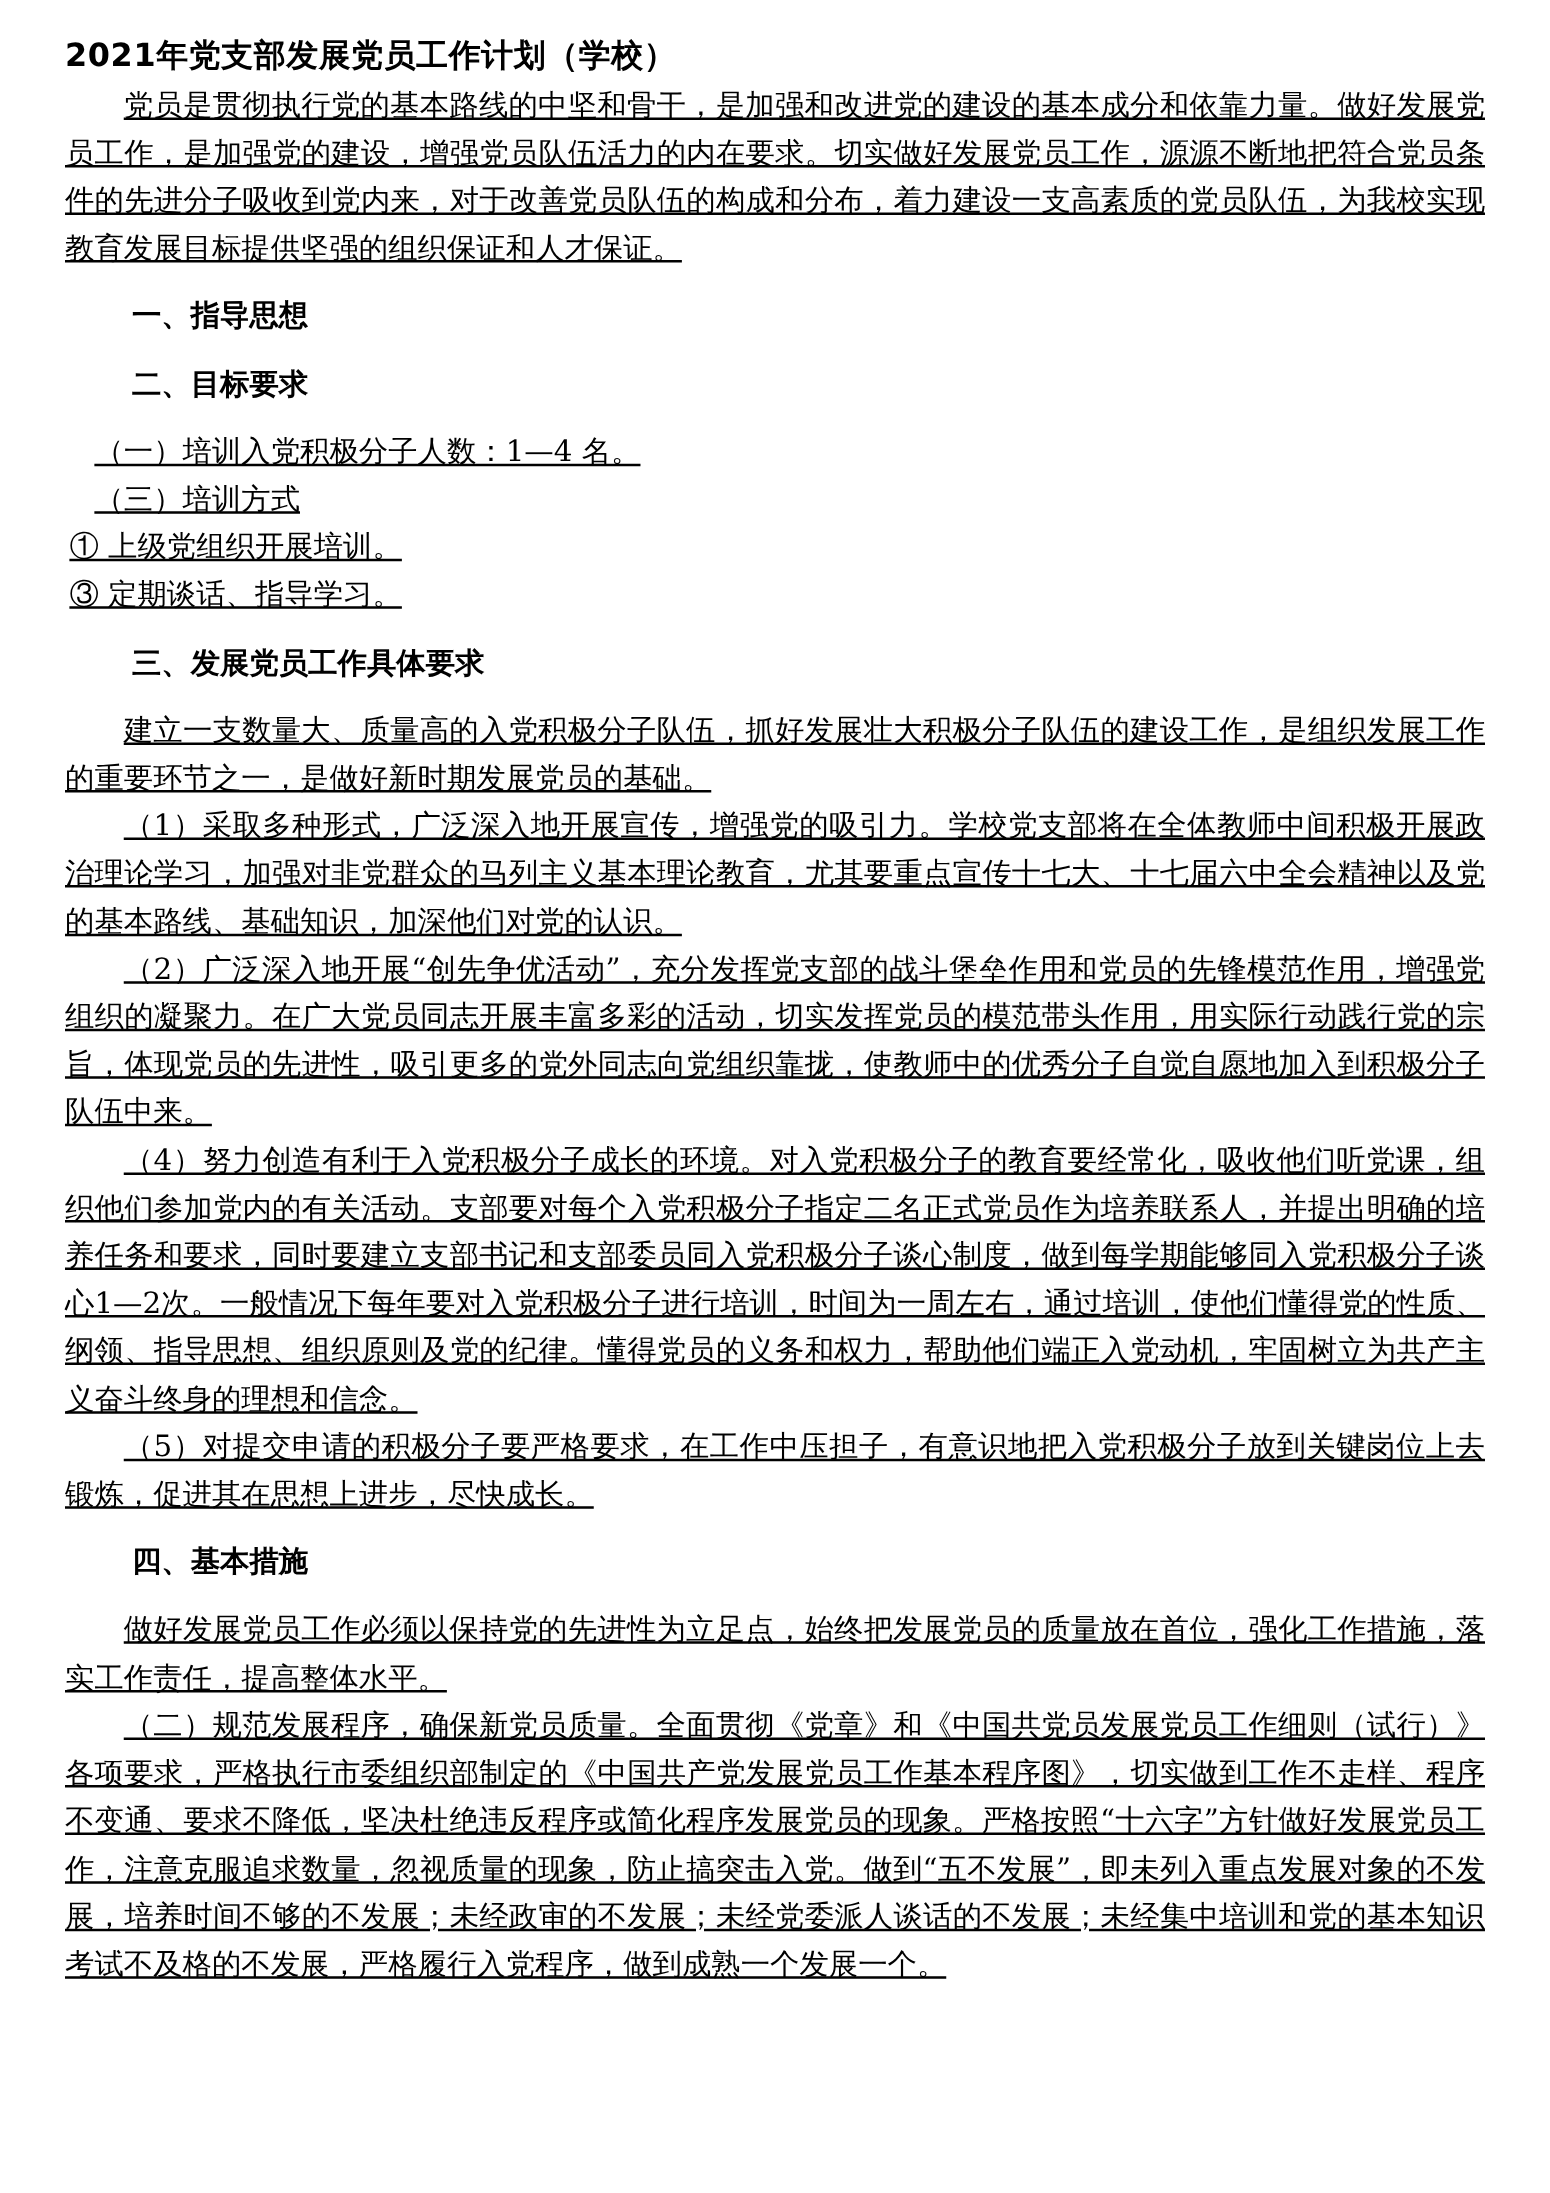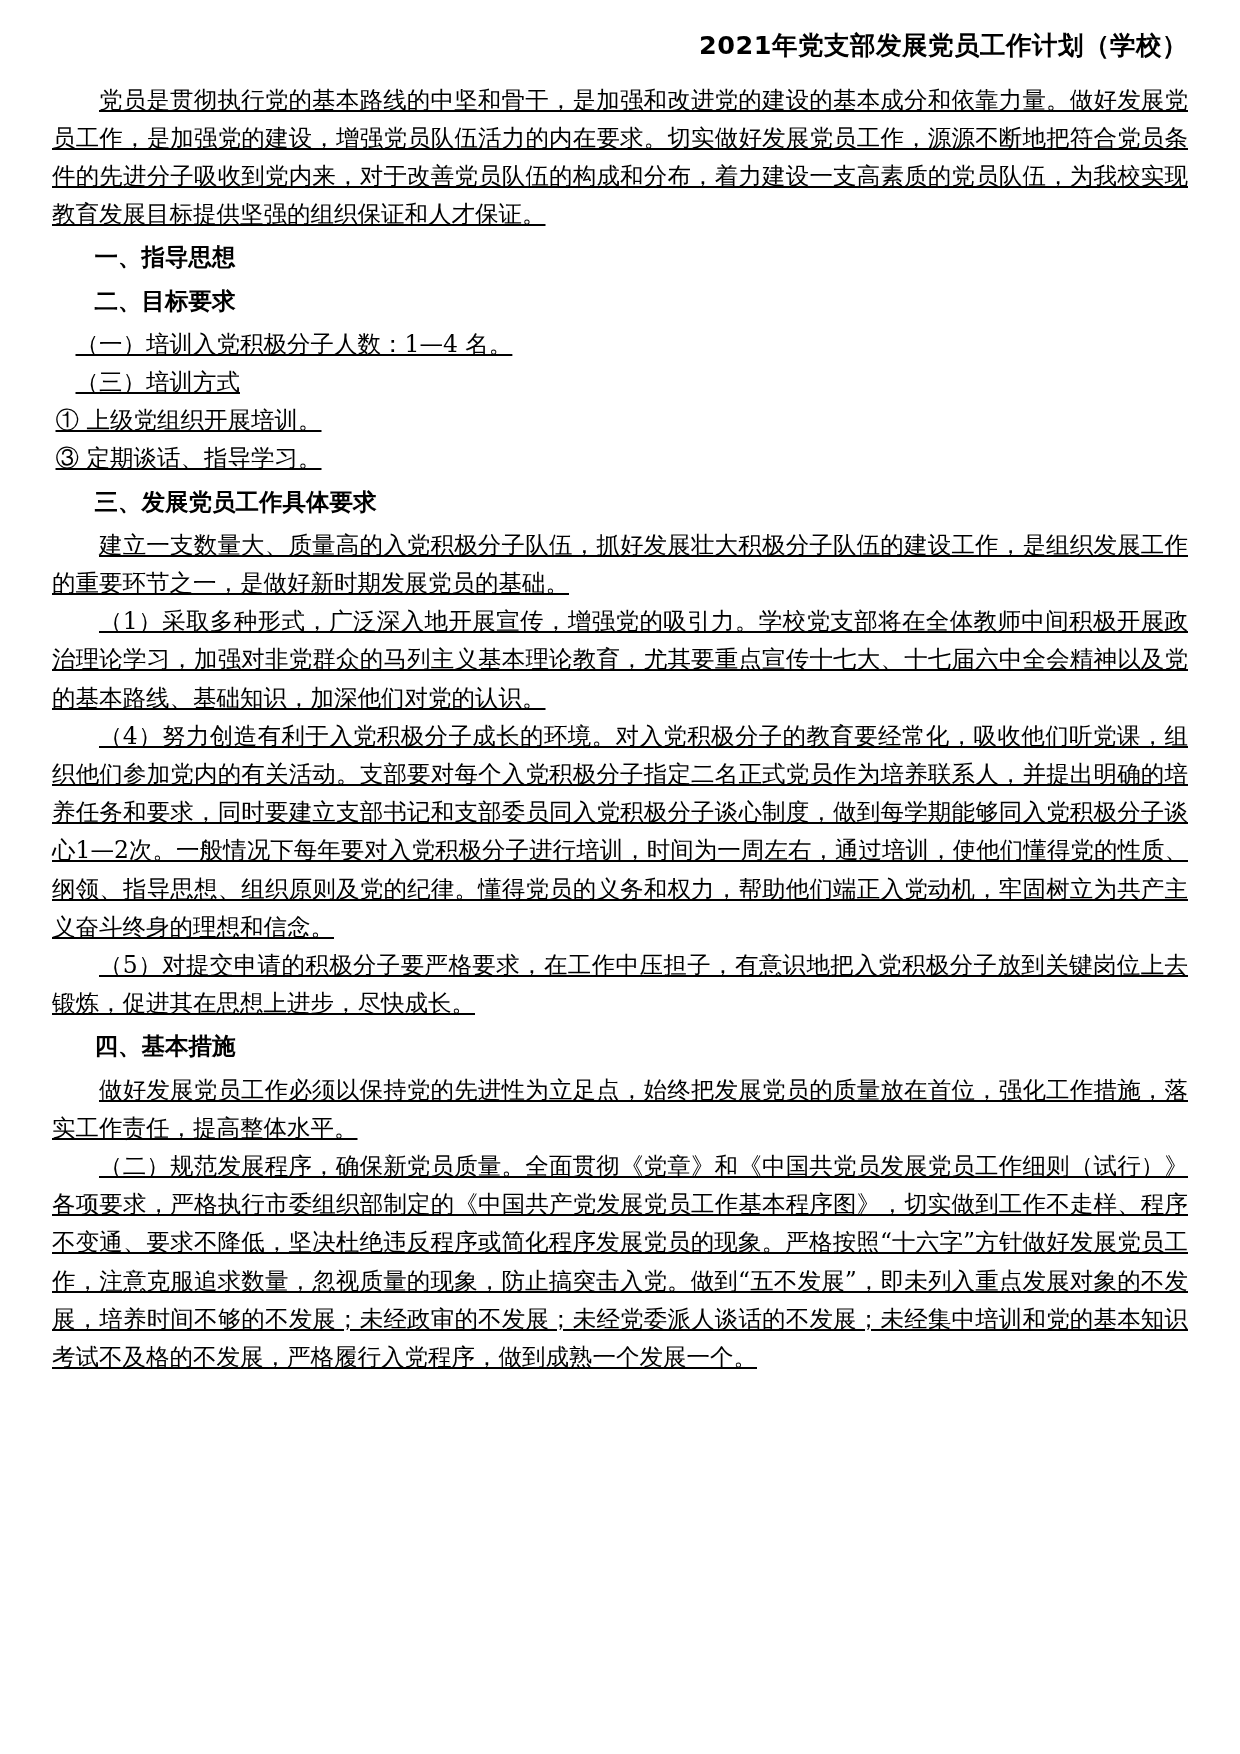--- a/index.html
+++ b/index.html
@@ -16,26 +16,26 @@
     -webkit-font-smoothing: none;
   }
   .page {
     box-sizing: border-box;
     width: 1240px;
     min-height: 1754px;
     padding: 24px 52px 20px 52px;
     background: #fff;
   }
   .doc-title {
-    text-align: right;
+    text-align: left;
     font-family: "DejaVu Sans", "Liberation Sans", sans-serif;
     font-weight: bold;
     font-size: 25.5px;
     letter-spacing: 0.5px;
-    margin: 6px 0 20px 0;
+    margin: 6px 0 4px 0;
     line-height: 1.2;
   }
   .para {
     font-size: 23.5px;
     line-height: 38.2px;
     text-align: justify;
     text-justify: inter-ideograph;
     margin: 0;
     text-indent: 2em;
     letter-spacing: 0px;
@@ -46,40 +46,41 @@
     text-indent: 1em;
   }
   .para.circle-item {
     text-indent: 0.15em;
   }
   .heading {
     font-family: "DejaVu Sans", "Liberation Sans", sans-serif;
     font-weight: bold;
     font-size: 23.5px;
     line-height: 38.2px;
-    margin: 5px;
+    margin: 16px;
     text-indent: 1.6em;
     letter-spacing: 0px;
   }
 </style>
 </head>
 <body>
 
 <div class="page">
   <h1 class="doc-title">2021年党支部发展党员工作计划（学校）</h1>
   <div class="body">
       <p class="para">党员是贯彻执行党的基本路线的中坚和骨干，是加强和改进党的建设的基本成分和依靠力量。做好发展党员工作，是加强党的建设，增强党员队伍活力的内在要求。切实做好发展党员工作，源源不断地把符合党员条件的先进分子吸收到党内来，对于改善党员队伍的构成和分布，着力建设一支高素质的党员队伍，为我校实现教育发展目标提供坚强的组织保证和人才保证。</p>
       <p class="heading">一、指导思想</p>
       <p class="heading">二、目标要求</p>
       <p class="para list-item">（一）培训入党积极分子人数：1—4 名。</p>
       <p class="para list-item">（三）培训方式</p>
       <p class="para circle-item">① 上级党组织开展培训。</p>
       <p class="para circle-item">③ 定期谈话、指导学习。</p>
       <p class="heading">三、发展党员工作具体要求</p>
       <p class="para">建立一支数量大、质量高的入党积极分子队伍，抓好发展壮大积极分子队伍的建设工作，是组织发展工作的重要环节之一，是做好新时期发展党员的基础。</p>
       <p class="para">（1）采取多种形式，广泛深入地开展宣传，增强党的吸引力。学校党支部将在全体教师中间积极开展政治理论学习，加强对非党群众的马列主义基本理论教育，尤其要重点宣传十七大、十七届六中全会精神以及党的基本路线、基础知识，加深他们对党的认识。</p>
+      <p class="para">（2）广泛深入地开展“创先争优活动”，充分发挥党支部的战斗堡垒作用和党员的先锋模范作用，增强党组织的凝聚力。在广大党员同志开展丰富多彩的活动，切实发挥党员的模范带头作用，用实际行动践行党的宗旨，体现党员的先进性，吸引更多的党外同志向党组织靠拢，使教师中的优秀分子自觉自愿地加入到积极分子队伍中来。</p>
       <p class="para">（4）努力创造有利于入党积极分子成长的环境。对入党积极分子的教育要经常化，吸收他们听党课，组织他们参加党内的有关活动。支部要对每个入党积极分子指定二名正式党员作为培养联系人，并提出明确的培养任务和要求，同时要建立支部书记和支部委员同入党积极分子谈心制度，做到每学期能够同入党积极分子谈心1—2次。一般情况下每年要对入党积极分子进行培训，时间为一周左右，通过培训，使他们懂得党的性质、纲领、指导思想、组织原则及党的纪律。懂得党员的义务和权力，帮助他们端正入党动机，牢固树立为共产主义奋斗终身的理想和信念。</p>
       <p class="para">（5）对提交申请的积极分子要严格要求，在工作中压担子，有意识地把入党积极分子放到关键岗位上去锻炼，促进其在思想上进步，尽快成长。</p>
       <p class="heading">四、基本措施</p>
       <p class="para">做好发展党员工作必须以保持党的先进性为立足点，始终把发展党员的质量放在首位，强化工作措施，落实工作责任，提高整体水平。</p>
       <p class="para">（二）规范发展程序，确保新党员质量。全面贯彻《党章》和《中国共党员发展党员工作细则（试行）》各项要求，严格执行市委组织部制定的《中国共产党发展党员工作基本程序图》，切实做到工作不走样、程序不变通、要求不降低，坚决杜绝违反程序或简化程序发展党员的现象。严格按照“十六字”方针做好发展党员工作，注意克服追求数量，忽视质量的现象，防止搞突击入党。做到“五不发展”，即未列入重点发展对象的不发展，培养时间不够的不发展；未经政审的不发展；未经党委派人谈话的不发展；未经集中培训和党的基本知识考试不及格的不发展，严格履行入党程序，做到成熟一个发展一个。</p>
     </div>
 </div>
 
 </body></html>

